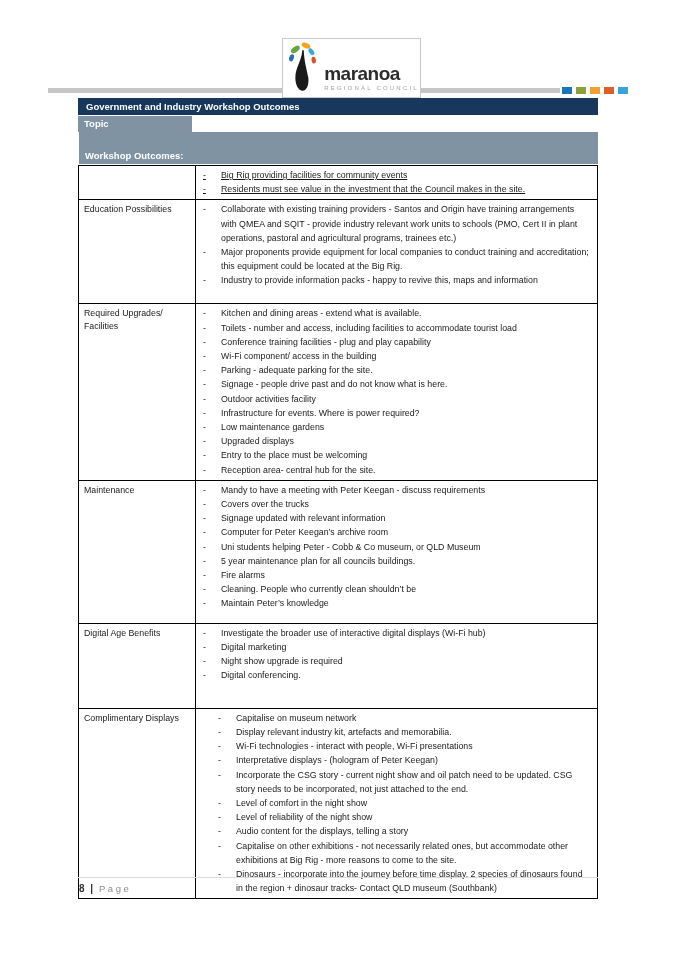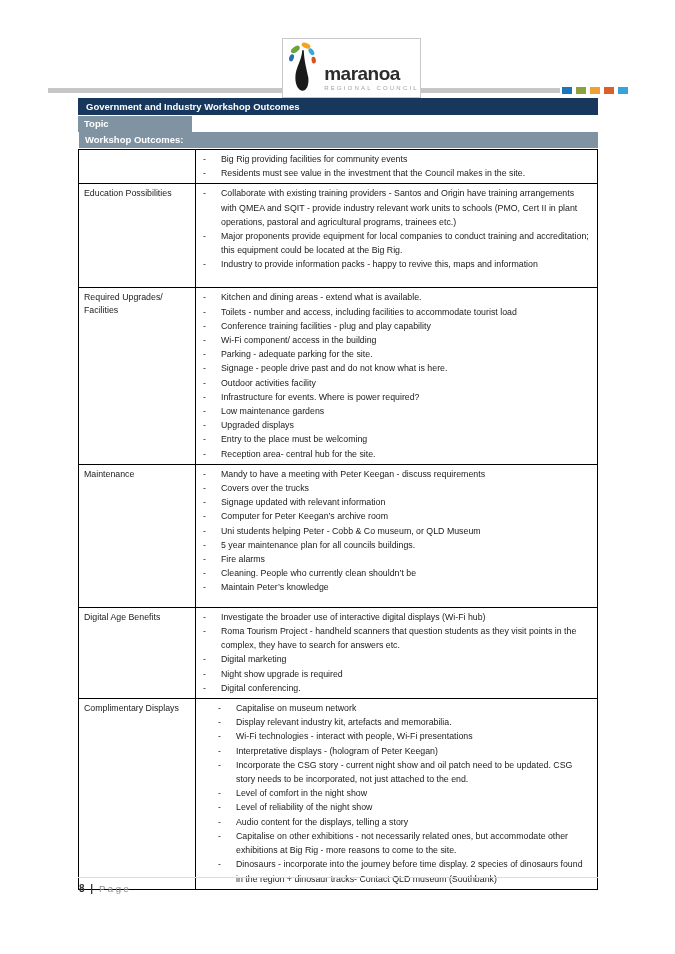--- a/index.html
+++ b/index.html
@@ -26,33 +26,33 @@
   .logo-name{font-size:19px;font-weight:bold;color:#2d2d2d;letter-spacing:-0.5px;}
   .logo-sub{font-size:6px;color:#a3a3a3;letter-spacing:2.2px;margin-top:2px;}
   
   .doc-table{position:absolute;left:78px;top:98px;width:520px;font-size:8.8px;}
   .title-row{
     background:#17375c;color:#ffffff;font-weight:bold;font-size:9.5px;
     padding:3px 4px 3px 8px;
   }
   .header-row{display:flex;margin-top:1px;font-weight:bold;font-size:9.5px;color:#ffffff;flex-direction:column;}
   .header-row .h-topic{width:108px;background:#8093a3;padding:2px 0 3px 6px;}
-  .header-row .h-outcomes{flex:1;background:#8093a3;margin-left:1px;padding:2px 0 3px 6px;}
+  .header-row .h-outcomes{flex:1;background:#8093a3;margin-left:1px;padding:18px 0 3px 6px;}
   .tbody{border:1px solid #000;margin-top:1px;}
   .trow{display:flex;border-bottom:1px solid #000;}
   .trow:last-child{border-bottom:none;gap:15px;}
   .topic-cell{
     width:108px;flex:none;border-right:1px solid #000;
     padding:3px 3px 2px 5px;line-height:12.5px;
   }
   .outcomes-cell{flex:1;padding:2px 8px 3px 7px;}
   .bullet{display:flex;line-height:14.2px;}
   .bullet::before{content:"-";width:18px;flex:none;}
   .bullet .btxt{flex:1;}
-  .r0{min-height:30px;} .r1{min-height:103px;} .r2{min-height:169px;}
+  .r0{min-height:30px;text-decoration:underline;} .r1{min-height:103px;} .r2{min-height:169px;}
   .r3{min-height:142px;} .r4{min-height:84px;justify-content:flex-end;} .r5{min-height:186px;}
   
   .footer-rule{position:absolute;left:78px;top:877px;width:520px;height:1px;background:#dcdcdc;}
   .footer-text{position:absolute;left:79px;top:883px;font-size:10px;}
   .footer-text .pg-num{font-weight:bold;color:#333333;}
   .footer-text .pg-div{color:#333333;font-weight:bold;padding:0 3px;}
   .footer-text .pg-label{color:#8c8c8c;font-size:9.5px;}
 </style>
 </head>
 <body>
@@ -193,23 +193,20 @@
       </div>
     </div>
 
     <div class="trow r4">
       <div class="topic-cell">Digital Age Benefits</div>
       <div class="outcomes-cell">
         <div class="bullet">
             <span class="btxt">Investigate the broader use of interactive digital displays (Wi-Fi hub)</span>
           </div>
         <div class="bullet">
-            <span class="btxt">Roma Tourism Project - handheld scanners that question students as they visit points in the complex, they have to search for answers etc.</span>
-          </div>
-        <div class="bullet">
             <span class="btxt">Digital marketing</span>
           </div>
         <div class="bullet">
             <span class="btxt">Night show upgrade is required</span>
           </div>
         <div class="bullet">
             <span class="btxt">Digital conferencing.</span>
           </div>
       </div>
     </div>

